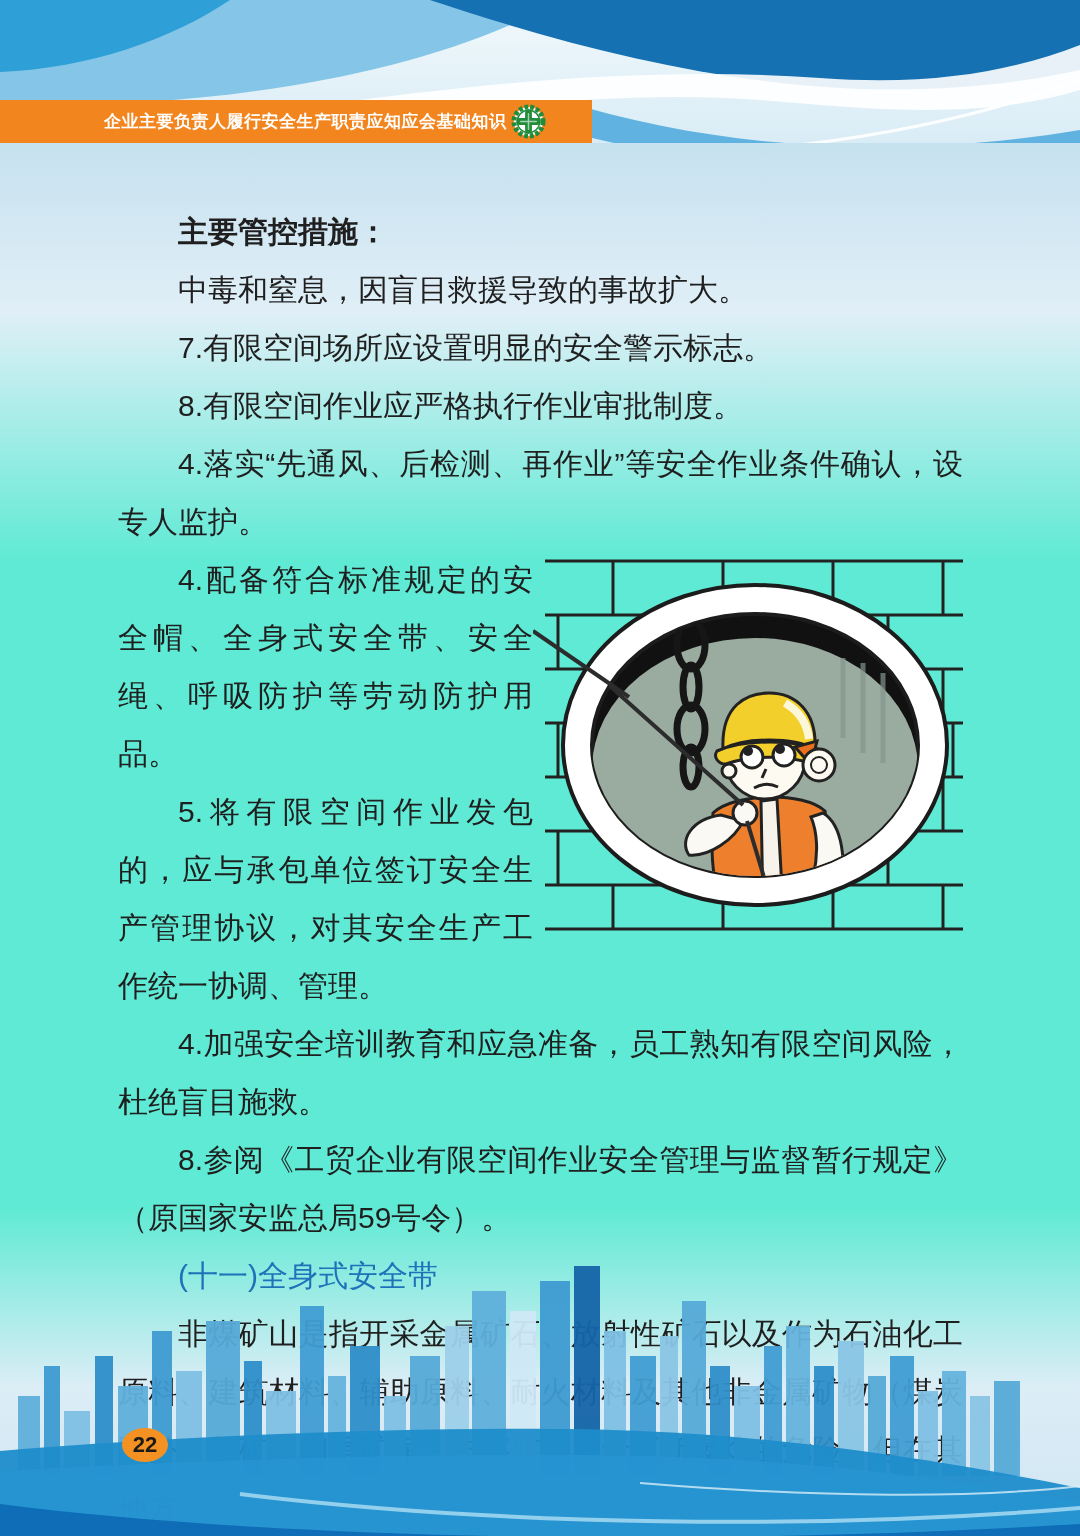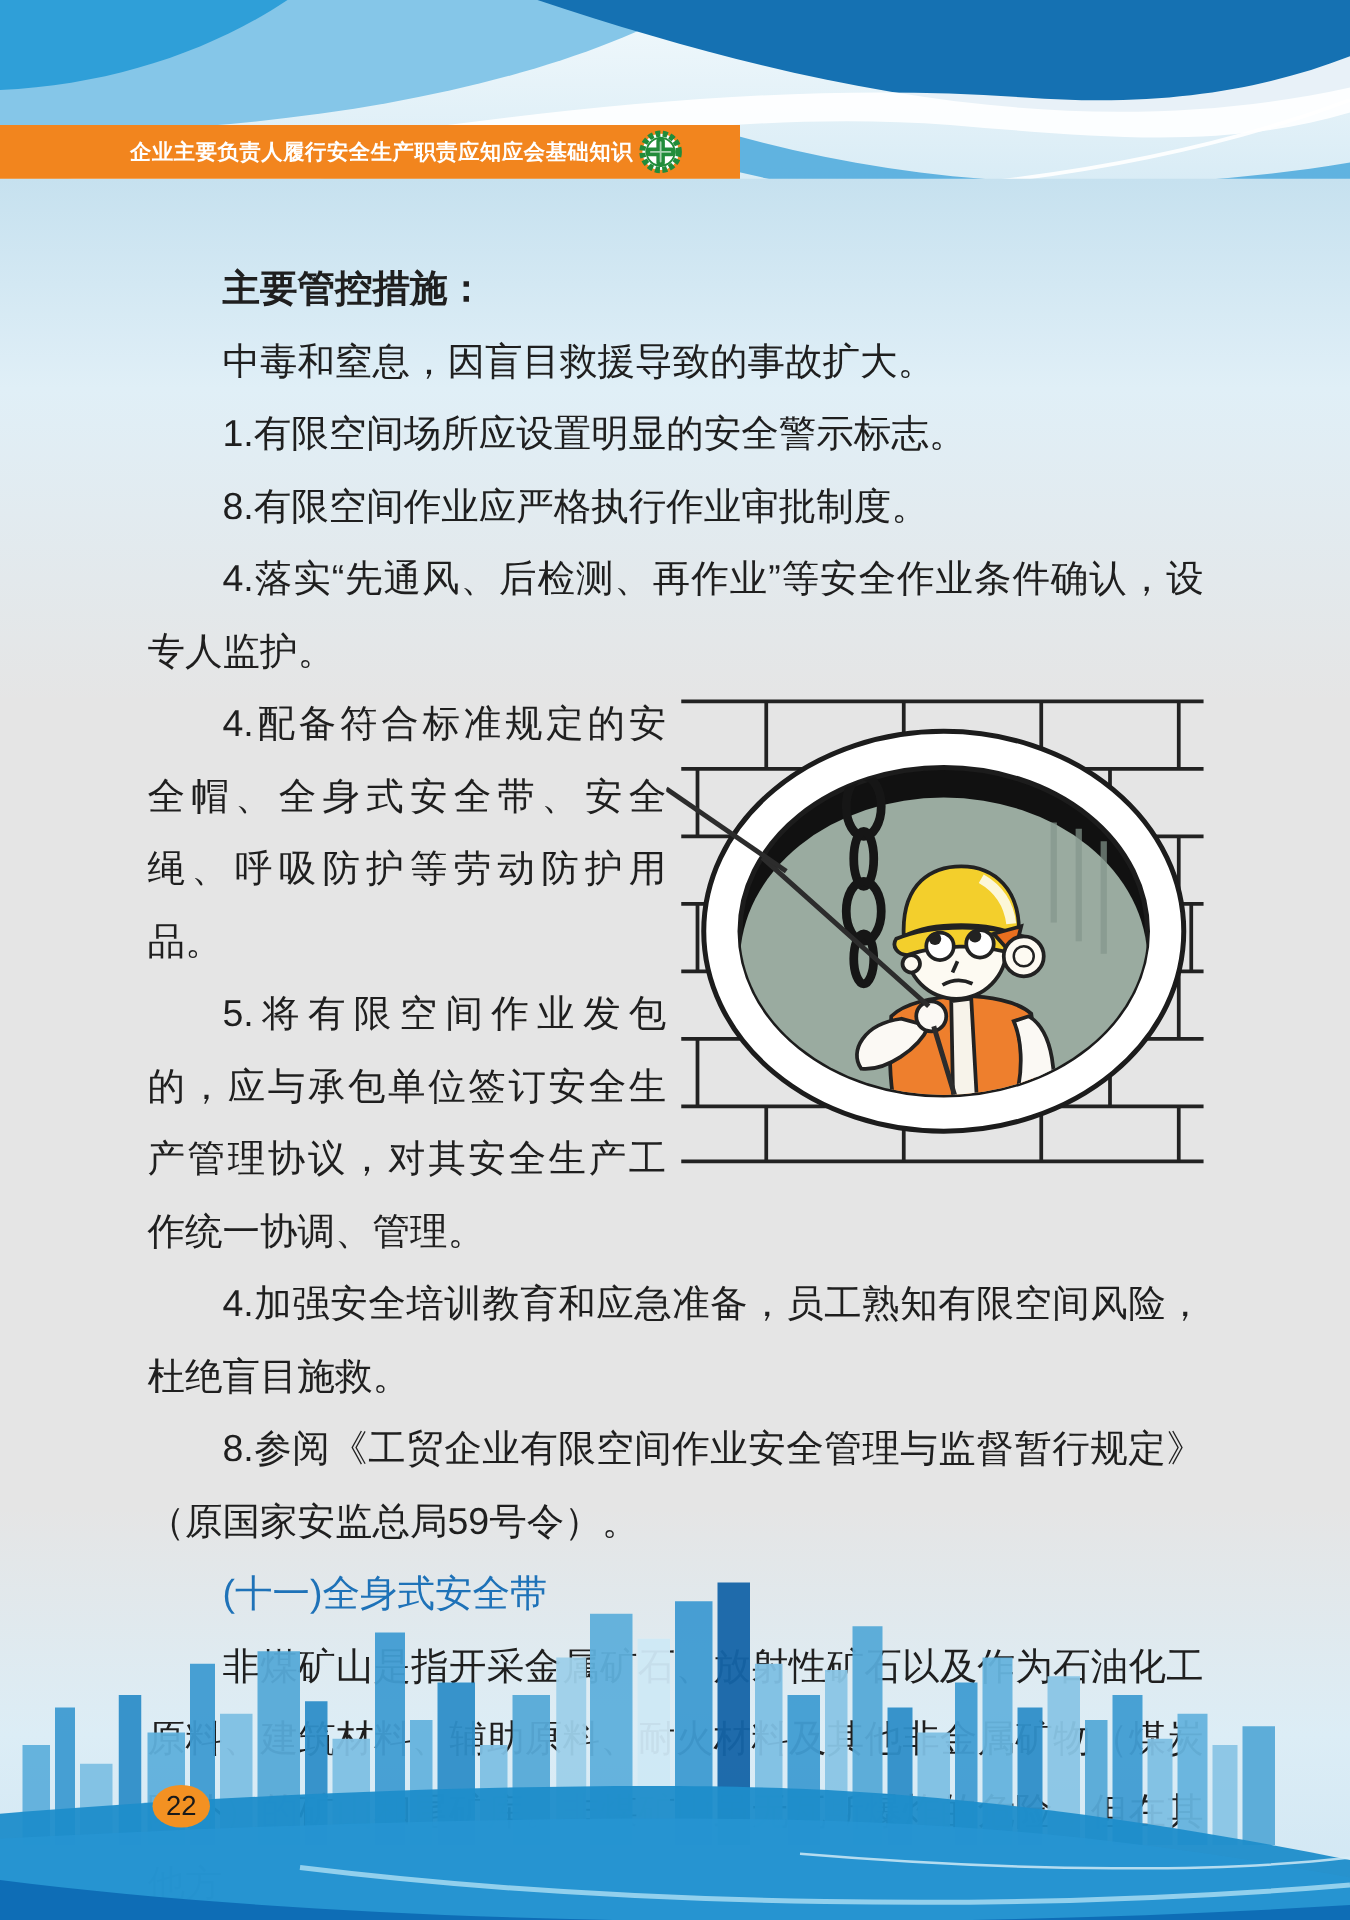--- a/index.html
+++ b/index.html
@@ -1,18 +1,18 @@
 <!DOCTYPE html>
 <html><head>
 <meta charset="utf-8">
 <style>
   html,body{margin:0;padding:0;background:#ffffff;}
   .page{
     position:relative;width:1080px;height:1536px;overflow:hidden;
-    background:#e5e5e5;font-family:"Liberation Sans","DejaVu Sans",sans-serif;
+    background:#5eead4;font-family:"Liberation Sans","DejaVu Sans",sans-serif;
   }
   
   .bg-top{
     position:absolute;left:0;top:143px;width:1080px;height:420px;
     background:linear-gradient(180deg,#c6e1ef 0%,#e0eff7 40%,rgba(255,255,255,0) 100%);
   }
   .bg-bottom{
     position:absolute;left:0;bottom:0;width:1080px;height:330px;
     background:linear-gradient(180deg,rgba(255,255,255,0) 0%,#dcedf6 55%,#cfe6f3 100%);
   }
@@ -40,21 +40,21 @@
   .content p.bold{font-weight:bold;}
   .content p.heading-blue{color:#1e72b8;}
   .illu{
     float:right;width:430px;height:385px;margin:2px 0 38px 0;
     shape-margin:0;display:block;
   }
   .page-badge{
     position:absolute;left:122px;top:1428px;width:46px;height:34px;
     background:#f39122;border-radius:50%;
     display:flex;align-items:center;justify-content:center;
-    color:#1a1a1a;font-size:22px;font-weight:normal;z-index:5;text-align:center;
+    color:#1a1a1a;font-size:22px;font-weight:bold;z-index:5;text-align:center;
   }
 </style>
 </head>
 <body>
 
 <div class="page">
 
   <svg class="top-waves" viewBox="0 0 1080 200" preserveAspectRatio="none">
     <defs>
       <linearGradient id="topGrad" x1="0" y1="0" x2="0" y2="1">
@@ -80,21 +80,21 @@
       <circle cx="18" cy="18" r="15" fill="#ffffff" stroke="#218c3a" stroke-width="5" stroke-dasharray="4 2"></circle>
       <circle cx="18" cy="18" r="11.5" fill="#ffffff" stroke="#218c3a" stroke-width="1.5"></circle>
       <path d="M18,9 V27 M9,18 H27" stroke="#218c3a" stroke-width="7" stroke-linecap="round"></path>
       <path d="M18,10 V26 M10,18 H26" stroke="#ffffff" stroke-width="1.5" stroke-linecap="round" opacity="0.6"></path>
     </svg>
   </div>
 
   <div class="content">
     <p class="para bold">主要管控措施：</p>
     <p class="para">中毒和窒息，因盲目救援导致的事故扩大。</p>
-    <p class="para">1.有限空间场所应设置明显的安全警示标志。</p>
+    <p class="para">7.有限空间场所应设置明显的安全警示标志。</p>
     <p class="para">8.有限空间作业应严格执行作业审批制度。</p>
     <p class="para">4.落实“先通风、后检测、再作业”等安全作业条件确认，设专人监护。</p>
     <p class="para">
       <svg class="illu" viewBox="0 0 430 385" role="img" aria-label="卡通插图：戴黄色安全帽、穿橙色救生马甲的作业人员位于砖墙圆形有限空间内，旁有吊链与安全绳">
         <defs>
           <clipPath id="hole">
               <ellipse cx="222" cy="192" rx="163" ry="131"></ellipse>
             </clipPath>
         </defs>
 

